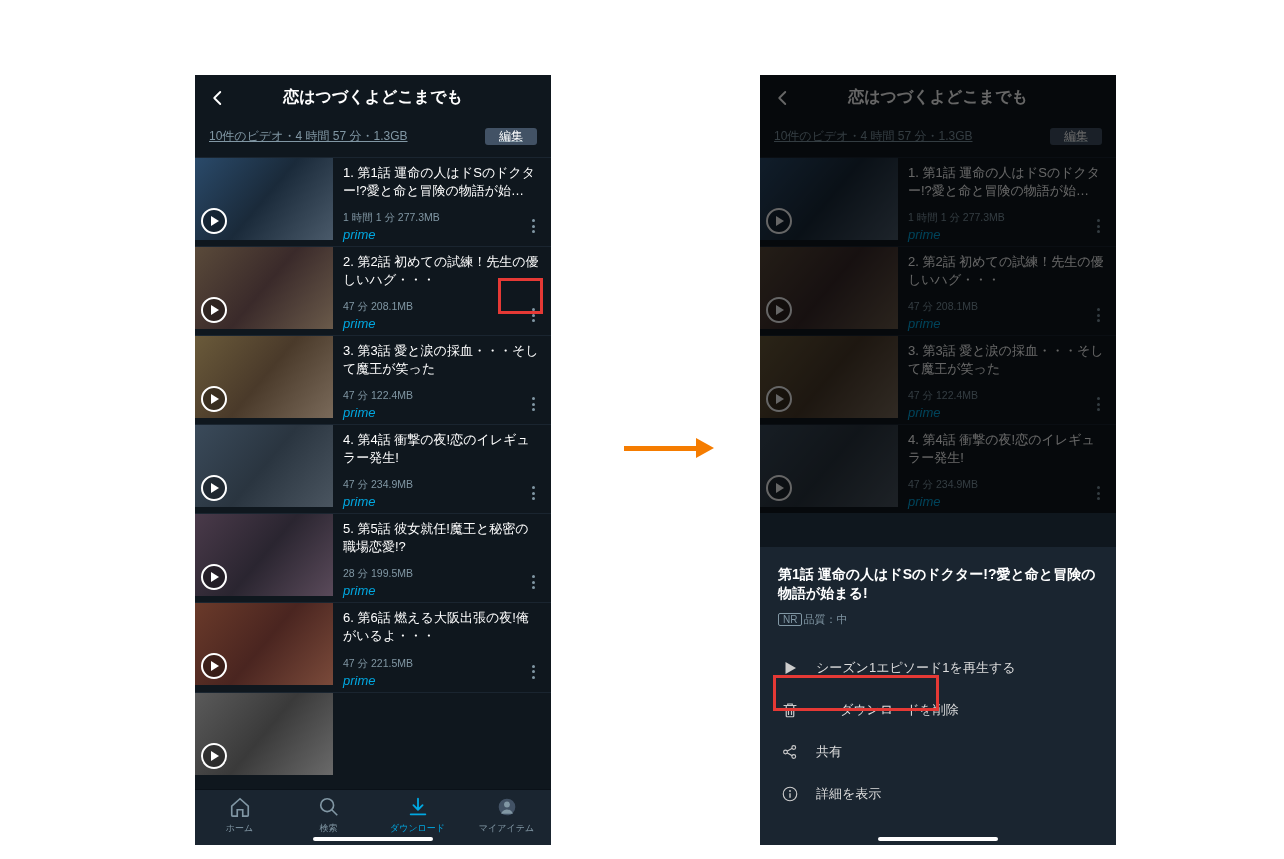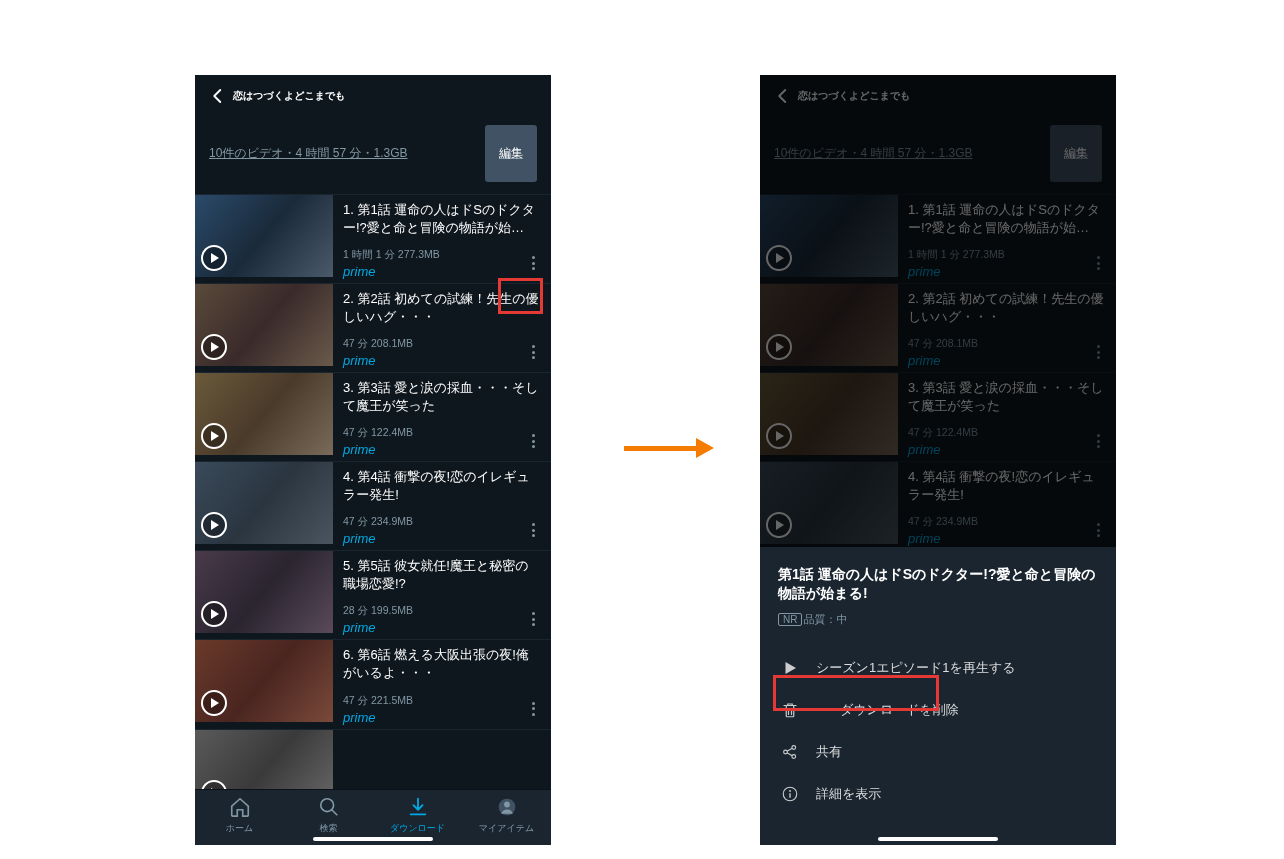--- a/index.html
+++ b/index.html
@@ -36,39 +36,40 @@
     padding: 12px 14px;
     color: #fff;
   }
   .back { 
     font-size: 22px; 
     color: #fff;
     width: 24px;
   }
   .header-title {
     flex: 1;
-    font-size: 10px;
+    text-align: center;
+    font-size: 16px;
     font-weight: 600;
     color: #fff;
   }
   
   .infobar {
     display: flex;
     align-items: center;
     padding: 8px 14px 12px;
     font-size: 12px;
     color: #8197a4;
     text-decoration: underline;
   }
   .infobar .text { flex: 1; }
   .edit-btn {
     background: #425265;
     color: #fff;
     border: none;
-    padding: 20px 14px;
+    padding: 0 14px;
     font-size: 12px;
     border-radius: 3px;
   }
   
   .list { flex: 1; overflow: hidden; }
   .episode {
     display: flex;
     border-top: 1px solid #1a2530;
     position: relative;
     

